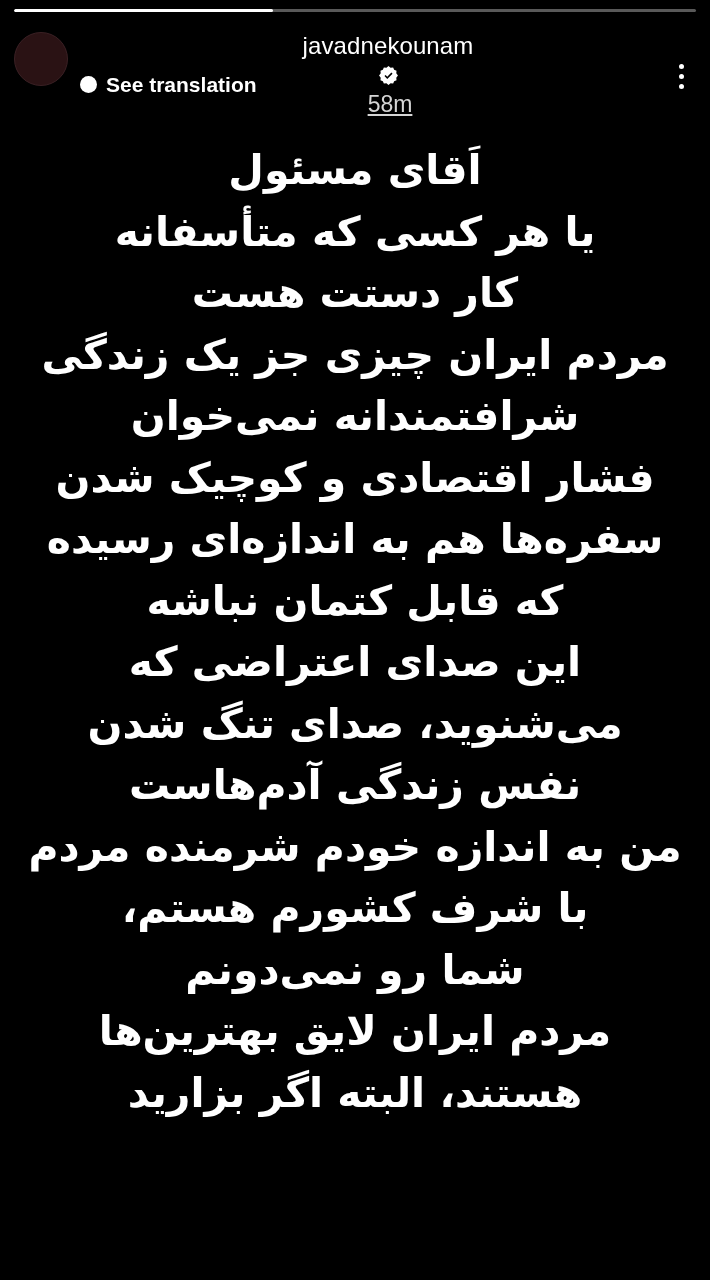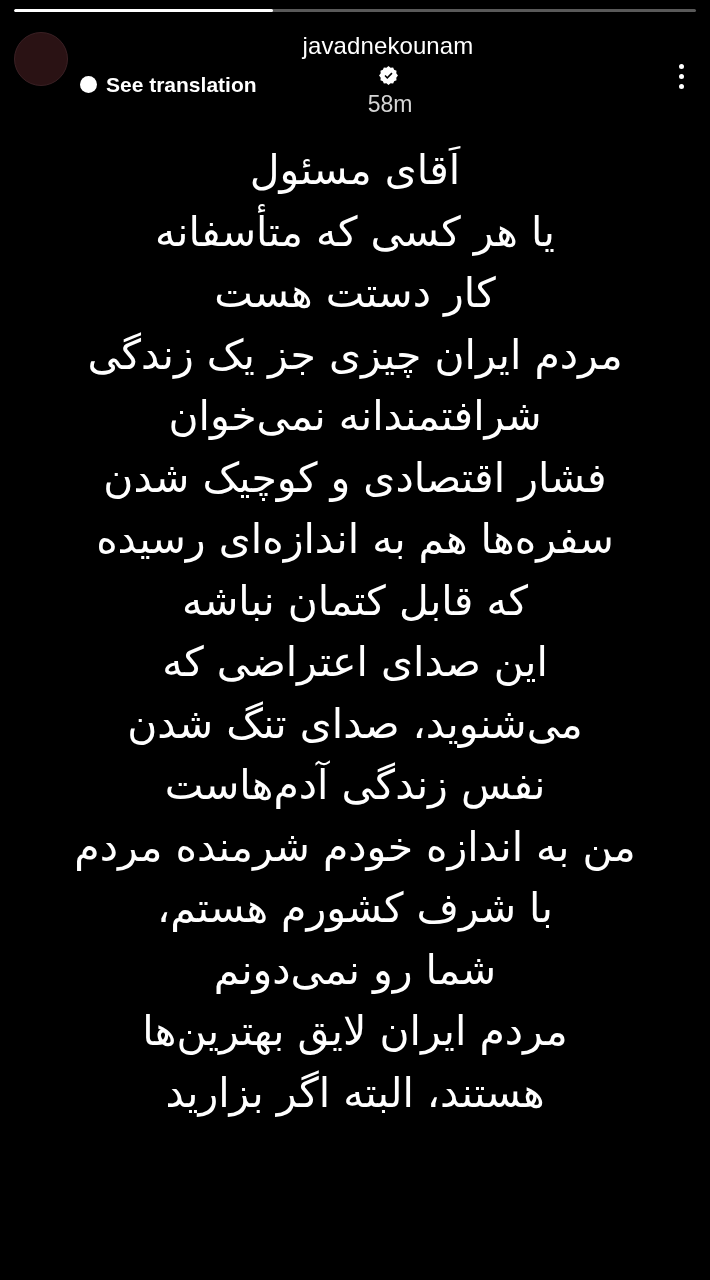--- a/index.html
+++ b/index.html
@@ -84,20 +84,21 @@
     height: 21px;
     flex: 0 0 auto;
     display: inline-block;
   }
   .timestamp {
     font-size: 23px;
     color: #d6d6d6;
     line-height: 1;
     margin-left: 4px;
     white-space: nowrap;
+    text-decoration: underline;
   }
   .translate-row {
     display: flex;
     align-items: center;
     gap: 9px;
     margin-top: 10px;
   }
   .translate-dot {
     width: 17px;
     height: 17px;
@@ -144,21 +145,21 @@
     box-sizing: border-box;
     display: flex;
     flex-direction: column;
     align-items: center;
     justify-content: flex-start;
   }
   .story-text {
     direction: rtl;
     text-align: center;
     font-family: "DejaVu Sans", "Liberation Sans", sans-serif;
-    font-weight: 400;
+    font-weight: 700;
     font-size: 41px;
     line-height: 1.50;
     color: #ffffff;
     letter-spacing: 0px;
     width: 100%;
     white-space: pre-line;
     text-rendering: optimizeLegibility;
   }
 </style>
 </head>

